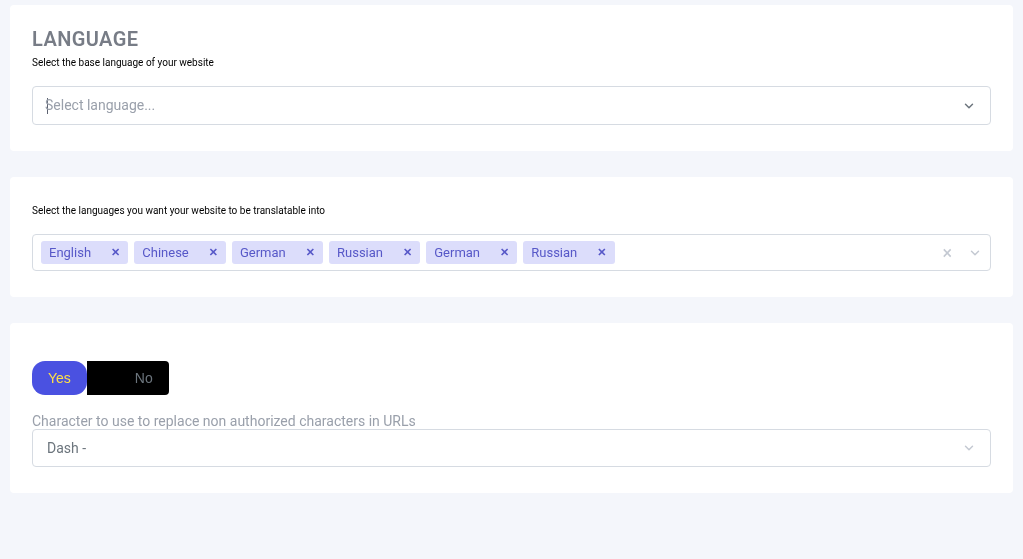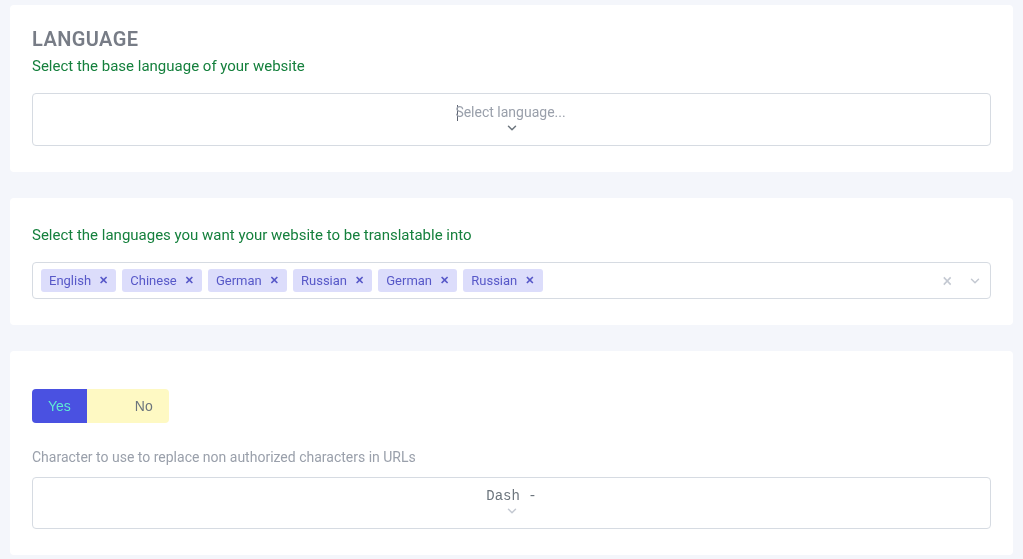--- a/index.html
+++ b/index.html
@@ -21,35 +21,34 @@
   .card:last-of-type { margin-bottom: 0; }
   .card-title {
     font-size: 20px;
     font-weight: 600;
     letter-spacing: 0.4px;
     color: #777c86;
     text-transform: uppercase;
   }
   .card-desc {
     margin-top: 6px;
-    font-size: 15px;
-    color: #15803d;
+    font-size: 10px;
+    color: #000000;
   }
   .select {
     position: relative;
     border: 1px solid #d6dbe2;
     border-radius: 4px;
     padding: 10px 14px;
     margin-top: 18px;
     display: flex;
     align-items: center;
     justify-content: space-between;
     background: #fff;
     cursor: pointer;
-    flex-direction: column;
   }
   .select .placeholder {
     color: #9aa0ab;
     font-size: 14px;
     position: relative;
   }
   .select .placeholder .cursor-mark {
     display: inline-block;
     width: 1px;
     height: 16px;
@@ -86,21 +85,21 @@
   }
   .tags { display: flex; flex-wrap: wrap; gap: 6px; }
   .tag {
     background: #dcddfb;
     color: #5758c8;
     font-size: 13px;
     padding: 4px 8px;
     border-radius: 3px;
     display: inline-flex;
     align-items: center;
-    gap: 8px;
+    gap: 20px;
     cursor: default;
   }
   .tag .x {
     font-size: 11px;
     font-weight: 700;
     cursor: pointer;
     color: #5758c8;
   }
   .multi-controls {
     display: flex;
@@ -121,33 +120,34 @@
     overflow: hidden;
   }
   .toggle-btn {
     padding: 9px 16px;
     font-size: 14px;
     border: none;
     cursor: pointer;
   }
   .toggle-btn.active {
     background: #4a51e1;
-    color: #5eead4;
+    color: #fde047;
+    border-radius: 13px;
   }
   .toggle-btn.inactive {
-    background: #fef9c3;
+    background: #000000;
     color: #6c757d;
     padding-left: 48px;
   }
   .sub-label {
-    margin-top: 26px;
+    margin-top: 18px;
     font-size: 14px;
     color: #9aa0ab;
   }
-  .select.compact { margin-top: 12px; font-family: Liberation Mono, monospace; }
+  .select.compact { margin-top: 0; }
 </style>
 </head>
 <body>
 
 <div class="card">
   <div class="card-title">LANGUAGE</div>
   <div class="card-desc">Select the base language of your website</div>
 
   <div class="select">
     <span class="placeholder">

